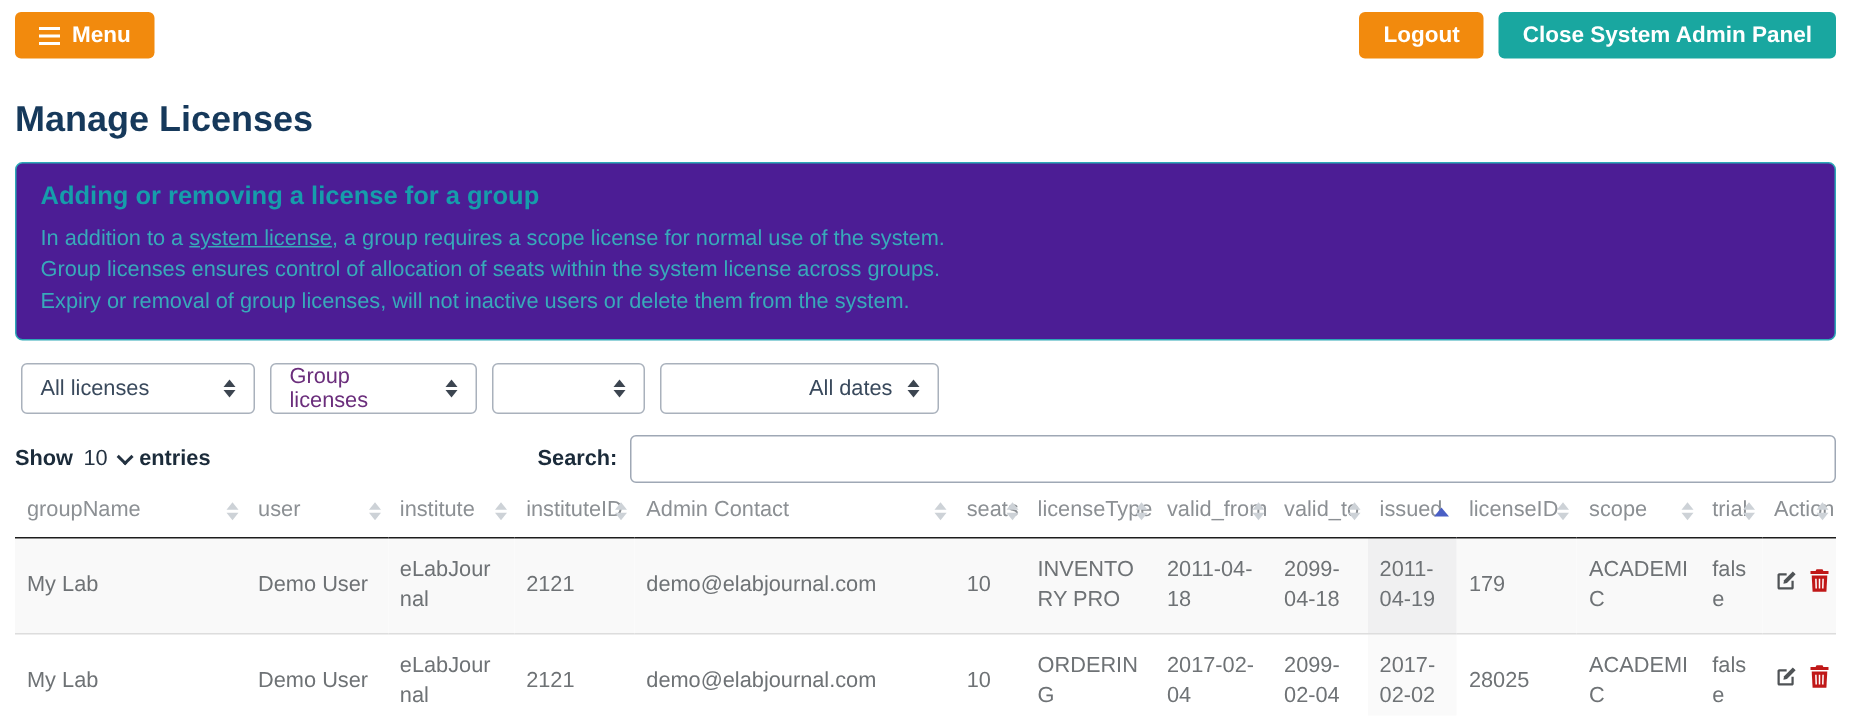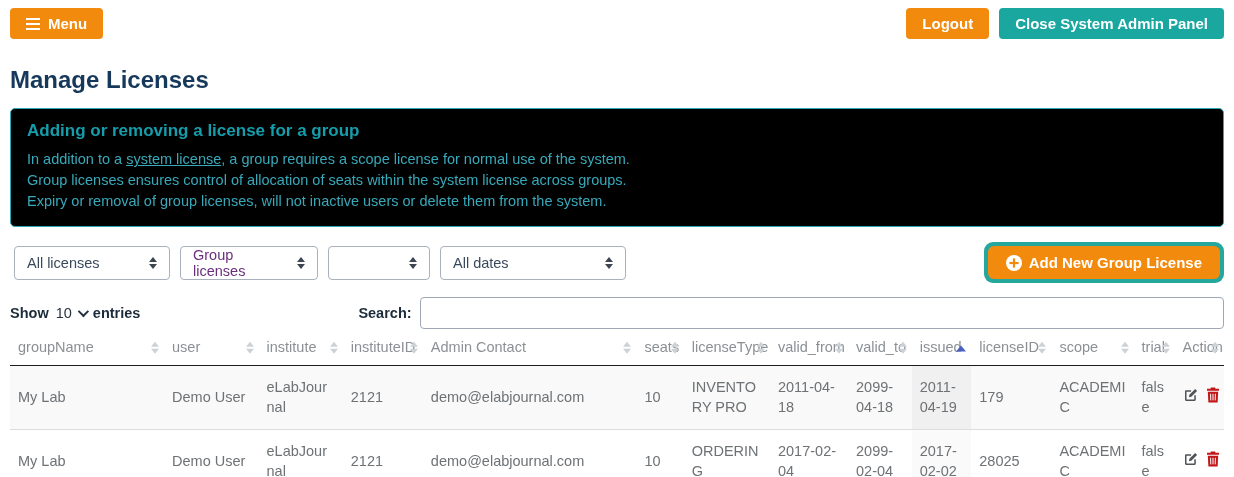--- a/index.html
+++ b/index.html
@@ -16,33 +16,33 @@
   .btn-teal { background: #19A7A0; }
   .topbar-right { display: flex; gap: 10px; }
   .hamburger { display: inline-flex; flex-direction: column; gap: 3px; }
   .hamburger i { display: block; width: 14px; height: 2px; background: #fff; }
 
   
   .page-title { color: #16395B; font-size: 24px; font-weight: bold; margin: 27px 10px 14px 10px; }
 
   
   .info-box { margin: 0 10px; border: 1px solid #2CA8B6; border-radius: 5px;
-    background: #000000; padding: 12px 16px 14px 16px; }
+    background: #4c1d95; padding: 12px 16px 14px 16px; }
   .info-box h2 { color: #169DAB; font-size: 17px; font-weight: bold; margin-bottom: 8px; }
   .info-box p { color: #38A9BA; font-size: 14.5px; line-height: 1.45; }
   .info-box a { color: #38A9BA; text-decoration: underline; cursor: pointer; }
 
   
   .filter-row { margin: 15px 10px 0 4px; display: flex; align-items: center; }
   .select { border: 1px solid #A9B1BC; border-radius: 4px; height: 34px;
     display: inline-flex; align-items: center; justify-content: space-between;
     padding: 0 12px; margin-left: 10px; font-size: 14.5px; color: #39495C;
     background: #fff; cursor: pointer; }
   .select.purple { color: #6B2E7C; }
-  .sel-1 { width: 156px; } .sel-2 { width: 138px; gap: 22px; } .sel-3 { width: 102px; } .sel-4 { width: 186px; }
+  .sel-1 { width: 156px; } .sel-2 { width: 138px; gap: 22px; } .sel-3 { width: 102px; } .sel-4 { width: 186px; justify-content: flex-end; }
   .updown { display: inline-flex; flex-direction: column; gap: 2px; margin-left: 10px; }
   .updown .up { width: 0; height: 0; border-left: 4px solid transparent;
     border-right: 4px solid transparent; border-bottom: 5px solid #3c4550; }
   .updown .down { width: 0; height: 0; border-left: 4px solid transparent;
     border-right: 4px solid transparent; border-top: 5px solid #3c4550; }
 
   .add-wrap { margin-left: auto; background: #25A79E; border-radius: 9px; padding: 4px; }
   .add-btn { background: #F28A0D; border: none; border-radius: 6px; color: #fff;
     font-weight: bold; font-size: 15px; padding: 8px 18px; display: inline-flex;
     align-items: center; gap: 7px; cursor: pointer; font-family: inherit; }
@@ -134,30 +134,20 @@
         <span class="up"></span>
         <span class="down"></span>
       </span>
   </div>
   <div class="select sel-4">
     <span>All dates</span>
     <span class="updown">
         <span class="up"></span>
         <span class="down"></span>
       </span>
-  </div>
-  <div class="add-wrap">
-    <button class="add-btn">
-      <svg width="16" height="16" viewBox="0 0 16 16">
-          <circle cx="8" cy="8" r="8" fill="#ffffff"></circle>
-          <rect x="6.9" y="3.4" width="2.2" height="9.2" fill="#F28A0D"></rect>
-          <rect x="3.4" y="6.9" width="9.2" height="2.2" fill="#F28A0D"></rect>
-        </svg>
-      <span>Add New Group License</span>
-    </button>
   </div>
 </div>
 
 <div class="controls">
   <div class="show-entries">
     <span>Show</span>
     <span class="len-select">
       <span>10</span>
       <span class="chev"></span>
     </span>

